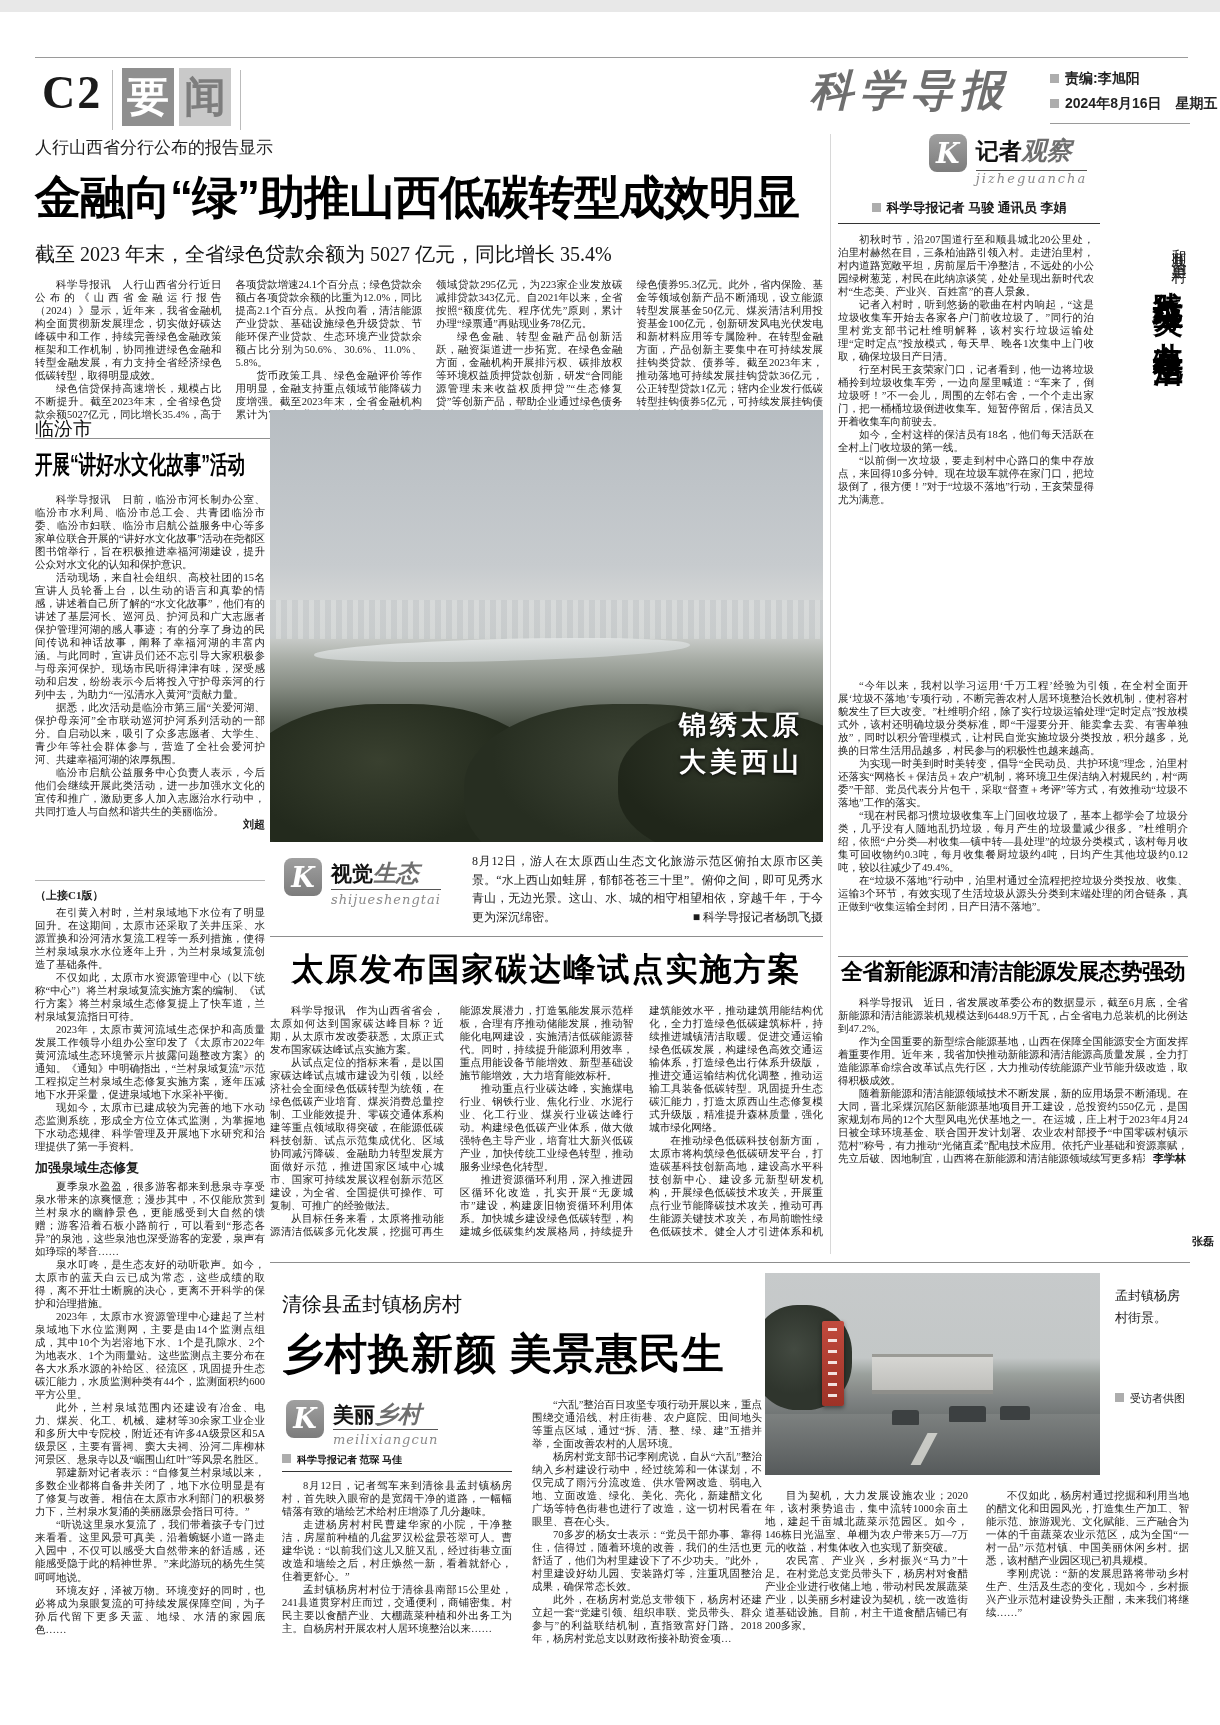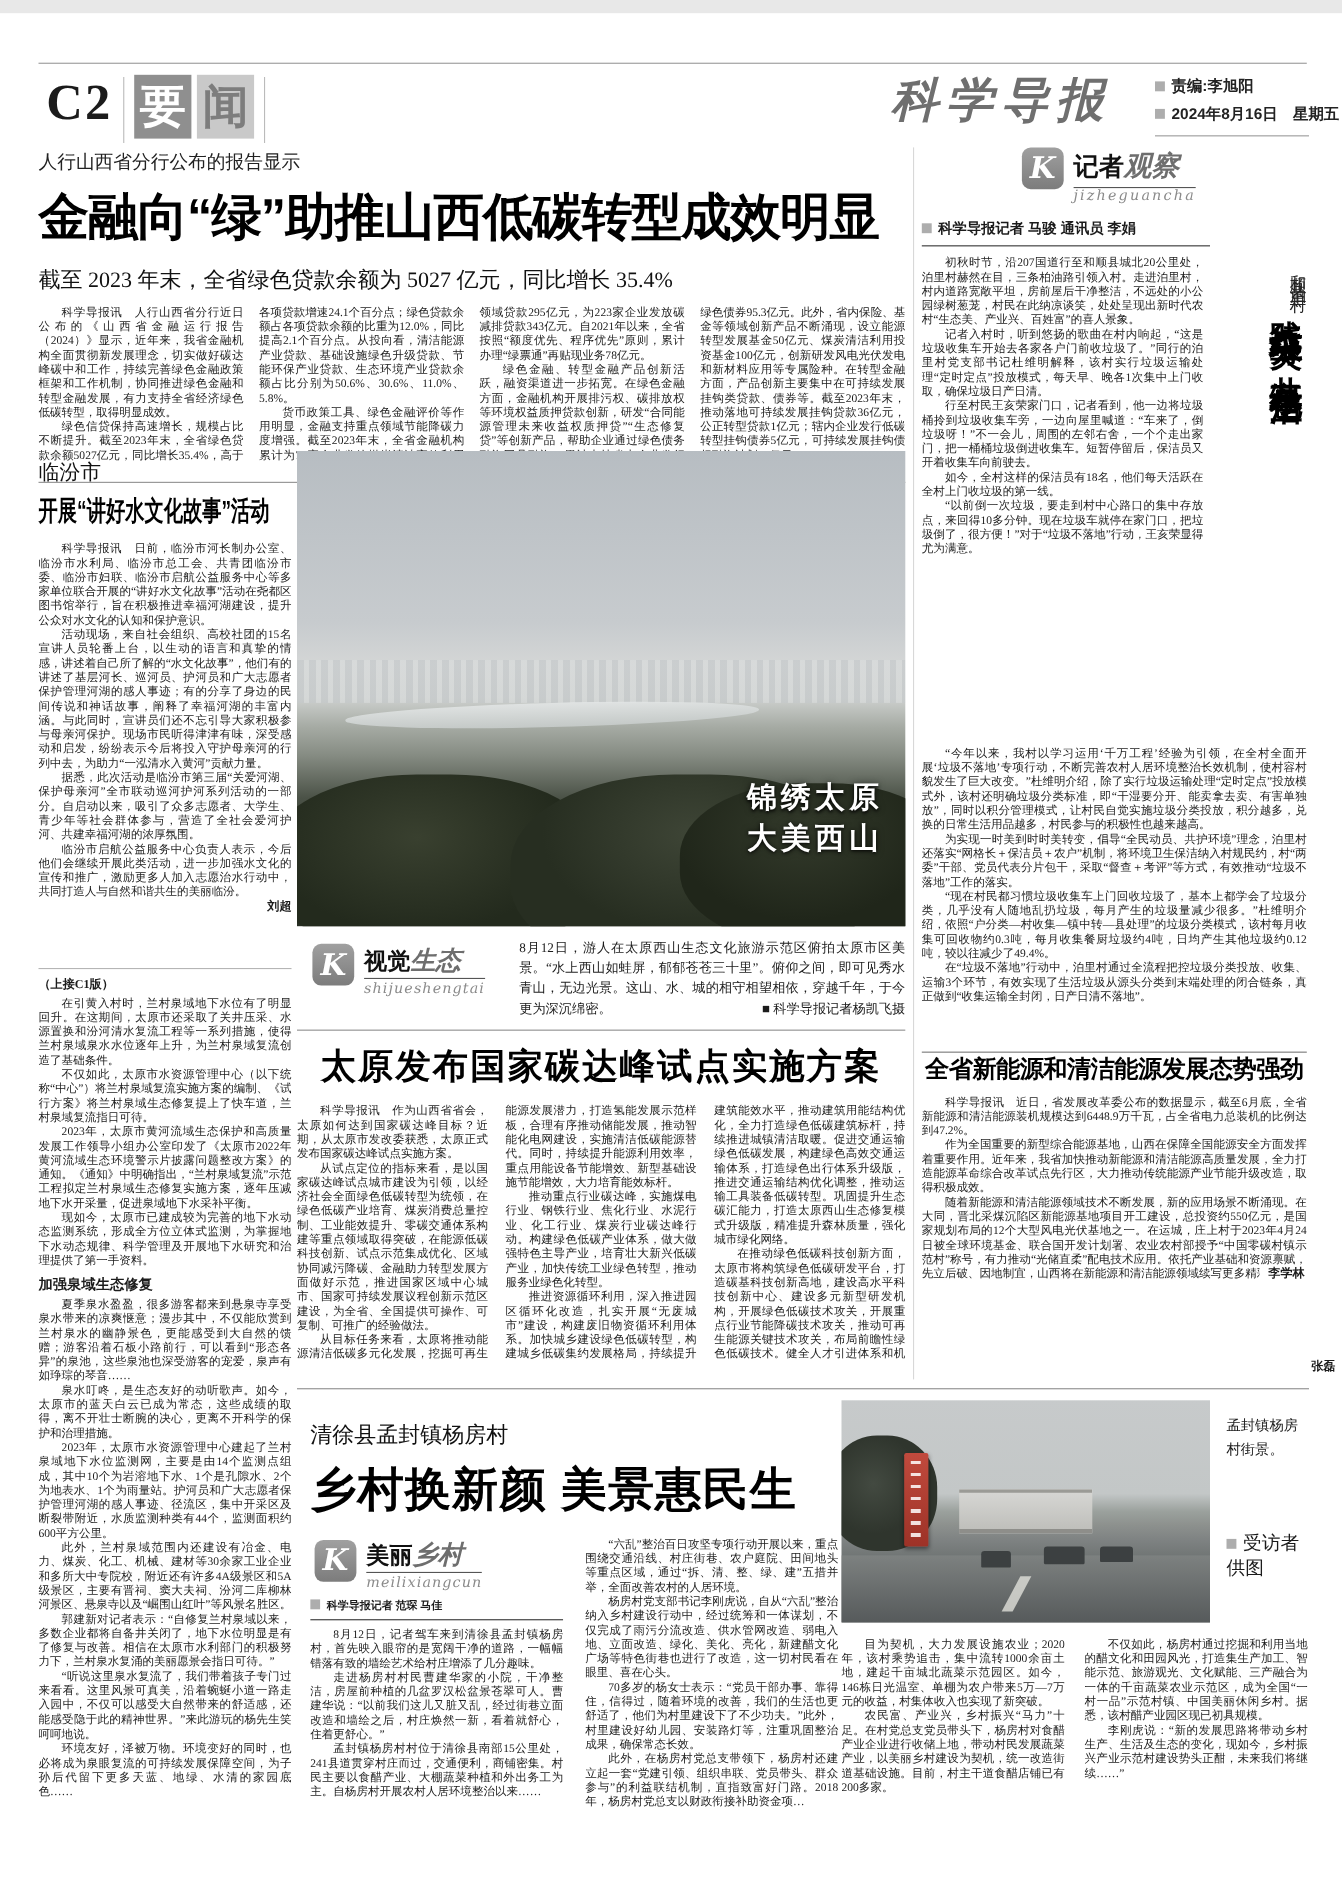--- a/index.html
+++ b/index.html
@@ -36,21 +36,21 @@
   .lead-byline { position:absolute; right:4px; bottom:10px; background:#fff; padding-left:8px; font-weight:bold; font-size:11px; }
 
   
   .observer { position:absolute; left:838px; top:122px; width:350px; }
   .obs-head { display:flex; justify-content:center; align-items:flex-start; gap:9px; margin-left:40px; width:260px; }
   .kbadge { width:38px; height:38px; background:linear-gradient(#a0a0a0,#7c7c7c); border-radius:8px; color:#fff; font-family:"DejaVu Serif",serif; font-style:italic; font-weight:bold; font-size:27px; display:flex; align-items:center; justify-content:center; flex:none; }
   .obs-title-wrap { border-bottom:1px solid #555; padding-bottom:3px; }
   .obs-title-zh .a { font-size:23px; font-weight:900; color:#111; }
   .obs-title-zh .b { font-size:25px; font-weight:bold; font-style:italic; color:#6e6e6e; font-family:"DejaVu Serif",serif; }
   .obs-pinyin { font-family:"DejaVu Serif",serif; font-style:italic; color:#8a8a8a; font-size:13px; letter-spacing:2px; }
-  .obs-byline { margin-top:13px; width:262px; border-bottom:1px solid #333; padding-bottom:6px; font-size:13px; font-weight:bold; }
+  .obs-byline { margin-top:13px; width:262px; border-bottom:1px solid #333; padding-bottom:6px; font-size:13px; font-weight:bold;text-align:center; }
   .obs-main { display:flex; margin-top:9px; }
   .obs-text1 { width:256px; height:392px; overflow:hidden; }
   .obs-vert { width:94px; height:440px; writing-mode:vertical-rl; display:flex; padding-top:4px; }
   .obs-vkicker { font-size:15px; letter-spacing:4px; color:#222; margin-bottom:6px; }
   .obs-vhead { font-size:30px; font-weight:900; letter-spacing:3px; color:#000; white-space:pre; }
   .obs-text2 { margin-top:6px; height:298px; overflow:hidden; }
 
   
   .energy { position:absolute; left:838px; top:944px; width:350px; border-top:1px solid #777; }
   .energy-headline { font-size:22px; font-weight:900; letter-spacing:-0.5px; white-space:nowrap; text-align:center; margin-bottom:9px; color:#000; }
@@ -104,21 +104,21 @@
   .vphoto { position:absolute; left:495px; top:10px; width:335px; height:202px; overflow:hidden;
     background:linear-gradient(180deg,#c7cacb 0%,#c3c7c7 42%,#9ba19d 50%,#8d918e 56%,#7e8282 63%,#6f7473 71%,#5d6162 80%,#525657 100%); }
   .vp-trees { position:absolute; left:-4%; top:16%; width:30%; height:52%; background:radial-gradient(60% 60% at 42% 42%,#434a41,#2f352d 72%); border-radius:45%; }
   .vp-bldg { position:absolute; left:32%; top:40%; width:36%; height:20%; background:linear-gradient(#d8d8d5,#bcbcb8); box-shadow:inset 0 -4px 0 #8e8e8a, inset 0 3px 0 #9b9b96; }
   .vp-sign { position:absolute; left:17%; top:24%; width:6.5%; height:42%; background:linear-gradient(#c14a3d,#9d3227); border-radius:2px; box-shadow:0 2px 4px rgba(0,0,0,.45); }
   .vp-sign i { position:absolute; left:30%; top:8%; width:40%; height:84%; background:repeating-linear-gradient(180deg,rgba(255,255,255,.85) 0 3px,transparent 3px 11px); }
   .vp-road { position:absolute; left:0; bottom:0; width:100%; height:30%; background:linear-gradient(#7d8180,#565a5b); }
   .vp-lane { position:absolute; left:46%; bottom:5%; width:3%; height:16%; background:rgba(232,232,226,.75); transform:skewX(-28deg); }
   .vp-car { position:absolute; background:#3c4041; border-radius:3px 3px 1px 1px; }
   .v-photo-caption { position:absolute; left:845px; top:22px; width:70px; font-family:"Liberation Serif",serif; font-size:13px; line-height:1.7; }
-  .v-photo-credit { position:absolute; left:845px; top:128px; width:72px; font-size:17px; font-family:"Liberation Serif",serif; }
+  .v-photo-credit { position:absolute; left:845px; top:128px; width:72px; font-size:11px; font-family:"Liberation Serif",serif; }
   .v-right-cols { position:absolute; left:495px; top:226px; width:424px; display:flex; gap:18px; }
   .v-rcol { width:203px; height:240px; overflow:hidden; }
 </style>
 </head>
 <body>
 
 <div class="page">
 
   <div class="rule-top"></div>
 
@@ -206,21 +206,21 @@
 
   <div class="cont bt">
     <div class="cont-note">（上接C1版）</div>
     <p>在引黄入村时，兰村泉域地下水位有了明显回升。在这期间，太原市还采取了关井压采、水源置换和汾河清水复流工程等一系列措施，使得兰村泉域泉水水位逐年上升，为兰村泉域复流创造了基础条件。</p>
     <p>不仅如此，太原市水资源管理中心（以下统称“中心”）将兰村泉域复流实施方案的编制、《试行方案》将兰村泉域生态修复提上了快车道，兰村泉域复流指日可待。</p>
     <p>2023年，太原市黄河流域生态保护和高质量发展工作领导小组办公室印发了《太原市2022年黄河流域生态环境警示片披露问题整改方案》的通知。《通知》中明确指出，“兰村泉域复流”示范工程拟定兰村泉域生态修复实施方案，逐年压减地下水开采量，促进泉域地下水采补平衡。</p>
     <p>现如今，太原市已建成较为完善的地下水动态监测系统，形成全方位立体式监测，为掌握地下水动态规律、科学管理及开展地下水研究和治理提供了第一手资料。</p>
     <div class="cont-subhead">加强泉域生态修复</div>
     <p>夏季泉水盈盈，很多游客都来到悬泉寺享受泉水带来的凉爽惬意；漫步其中，不仅能欣赏到兰村泉水的幽静景色，更能感受到大自然的馈赠；游客沿着石板小路前行，可以看到“形态各异”的泉池，这些泉池也深受游客的宠爱，泉声有如琤琮的琴音……</p>
     <p>泉水叮咚，是生态友好的动听歌声。如今，太原市的蓝天白云已成为常态，这些成绩的取得，离不开壮士断腕的决心，更离不开科学的保护和治理措施。</p>
-    <p>2023年，太原市水资源管理中心建起了兰村泉域地下水位监测网，主要是由14个监测点组成，其中10个为岩溶地下水、1个是孔隙水、2个为地表水、1个为雨量站。护河员和广大志愿者保护管理河湖的感人事迹、径流区，集中开采区及断裂带附近，水质监测种类有44个，监测面积约600平方公里。</p>
+    <p>2023年，太原市水资源管理中心建起了兰村泉域地下水位监测网，主要是由14个监测点组成，其中10个为岩溶地下水、1个是孔隙水、2个为地表水、1个为雨量站。这些监测点主要分布在各大水系水源的补给区、径流区，巩固提升生态碳汇能力，水质监测种类有44个，监测面积约600平方公里。</p>
     <p>此外，兰村泉域范围内还建设有冶金、电力、煤炭、化工、机械、建材等30余家工业企业和多所大中专院校，附近还有许多4A级景区和5A级景区，主要有晋祠、窦大夫祠、汾河二库柳林河景区、悬泉寺以及“崛围山红叶”等风景名胜区。</p>
     <p>郭建新对记者表示：“自修复兰村泉域以来，多数企业都将自备井关闭了，地下水位明显是有了修复与改善。相信在太原市水利部门的积极努力下，兰村泉水复涌的美丽愿景会指日可待。”</p>
     <p>“听说这里泉水复流了，我们带着孩子专门过来看看。这里风景可真美，沿着蜿蜒小道一路走入园中，不仅可以感受大自然带来的舒适感，还能感受隐于此的精神世界。”来此游玩的杨先生笑呵呵地说。</p>
     <p>环境友好，泽被万物。环境变好的同时，也必将成为泉眼复流的可持续发展保障空间，为子孙后代留下更多天蓝、地绿、水清的家园底色……</p>
   </div>
 
   <div class="photo-block">
     <div class="photo">
       <div class="ph-city"></div>
       <div class="ph-river"></div>

